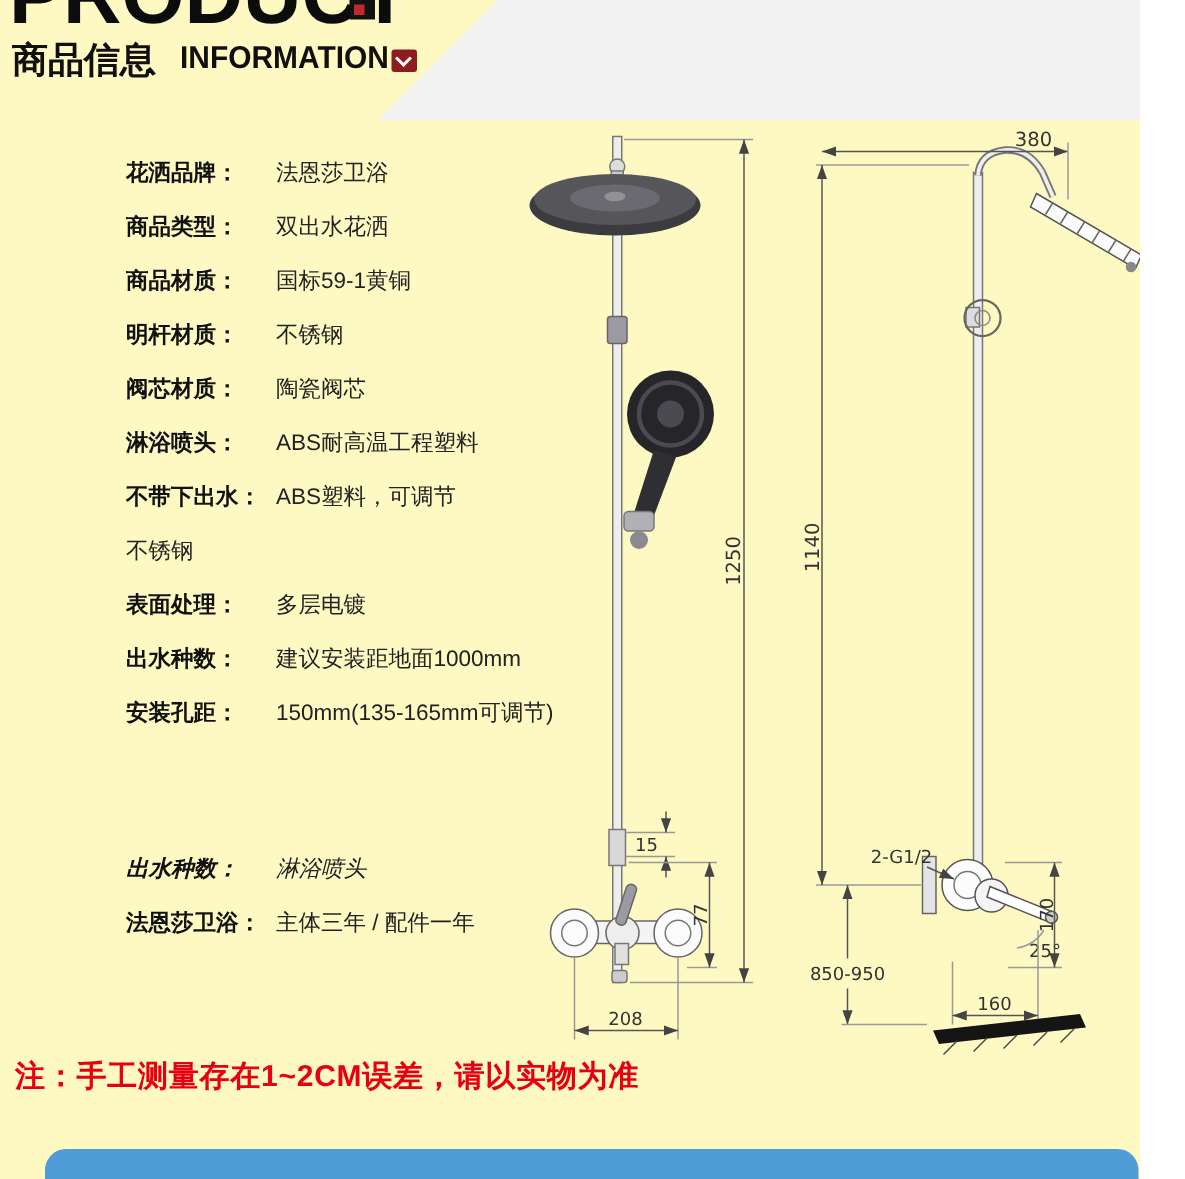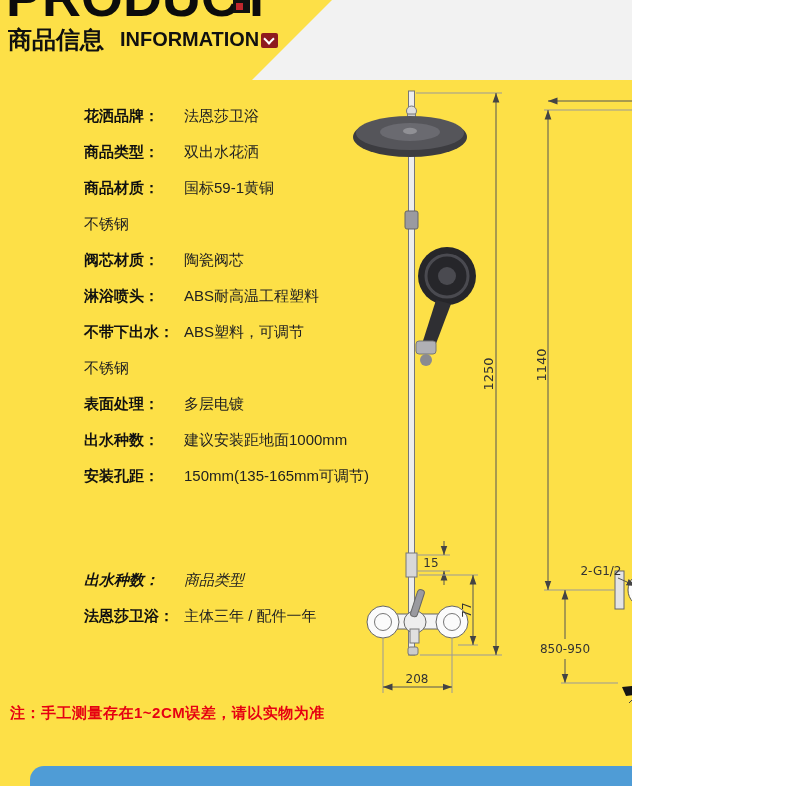--- a/index.html
+++ b/index.html
@@ -1,17 +1,17 @@
 <!DOCTYPE html>
 <html><head>
 <meta charset="utf-8">
 <style>
   * { margin:0; padding:0; box-sizing:border-box; }
   html,body { background:#ffffff; }
-  .page { position:relative; width:632px; height:786px; background:#fde047; overflow:hidden;
+  .page { position:relative; width:760px; height:786px; background:#fef9c3; overflow:hidden;
           font-family:"Liberation Sans","DejaVu Sans",sans-serif; }
 
   .diag-band { position:absolute; left:0; top:0; width:790px; height:80px; background:#f2f2f2;
                clip-path:polygon(332px 0, 790px 0, 790px 80px, 252px 80px); }
 
   .watermark { position:absolute; left:6px; top:-34px; font-size:54px; font-weight:900;
                color:#0c0c0c; letter-spacing:0; white-space:nowrap; }
   .top-badge { position:absolute; left:233px; top:-8px; width:17px; height:21px; background:#111; }
   .top-badge::after { content:""; position:absolute; left:3px; bottom:3px; width:7px; height:7px; background:#c1272d; }
 
@@ -28,21 +28,21 @@
   .spec-label { width:100px; flex:0 0 100px; font-weight:bold; color:#111; }
   .spec-value { color:#222; }
 
   .drawing { position:absolute; left:318px; top:85px; }
   svg .ext  { stroke:#999; stroke-width:1; fill:none; }
   svg .dim  { stroke:#555; stroke-width:1; fill:none; }
   svg .pipe { fill:#ededed; stroke:#777; }
   svg .dtxt   { font-family:"DejaVu Sans",sans-serif; font-size:13px; fill:#333; }
   svg .dtxt-s { font-family:"DejaVu Sans",sans-serif; font-size:12px; fill:#333; }
 
-  .note { position:absolute; left:10px; top:704px; font-size:15px; font-weight:bold;
+  .note { position:absolute; left:10px; top:704px; font-size:20px; font-weight:bold;
           color:#e60012; letter-spacing:.5px; }
   .footer-bar { position:absolute; left:30px; top:766px; width:729px; height:40px;
                 background:#4f9cd6; border-radius:14px 14px 0 0; }
 </style>
 </head>
 <body>
 
 <div class="page">
 
   <div class="diag-band"></div>
@@ -61,20 +61,21 @@
       </div>
     <div class="spec-row">
         <span class="spec-label">商品类型：</span>
         <span class="spec-value">双出水花洒</span>
       </div>
     <div class="spec-row">
         <span class="spec-label">商品材质：</span>
         <span class="spec-value">国标59-1黄铜</span>
       </div>
     <div class="spec-row">
+        <span class="spec-label">明杆材质：</span>
         <span class="spec-value">不锈钢</span>
       </div>
     <div class="spec-row">
         <span class="spec-label">阀芯材质：</span>
         <span class="spec-value">陶瓷阀芯</span>
       </div>
     <div class="spec-row">
         <span class="spec-label">淋浴喷头：</span>
         <span class="spec-value">ABS耐高温工程塑料</span>
       </div>
@@ -92,21 +93,21 @@
     <div class="spec-row">
         <span class="spec-label">出水种数：</span>
         <span class="spec-value">建议安装距地面1000mm</span>
       </div>
     <div class="spec-row">
         <span class="spec-label">安装孔距：</span>
         <span class="spec-value">150mm(135-165mm可调节)</span>
       </div>
     <div class="spec-row group-gap">
         <span class="spec-label">出水种数：</span>
-        <span class="spec-value">商品类型</span>
+        <span class="spec-value">淋浴喷头</span>
       </div>
     <div class="spec-row">
         <span class="spec-label">法恩莎卫浴：</span>
         <span class="spec-value">主体三年 / 配件一年</span>
       </div>
   </div>
 
   <svg class="drawing" width="472" height="628" viewBox="0 0 472 628">
     <defs>
       <marker id="arr" viewBox="0 0 10 8" refX="9.5" refY="4" markerWidth="10" markerHeight="8" markerUnits="userSpaceOnUse" orient="auto-start-reverse">

